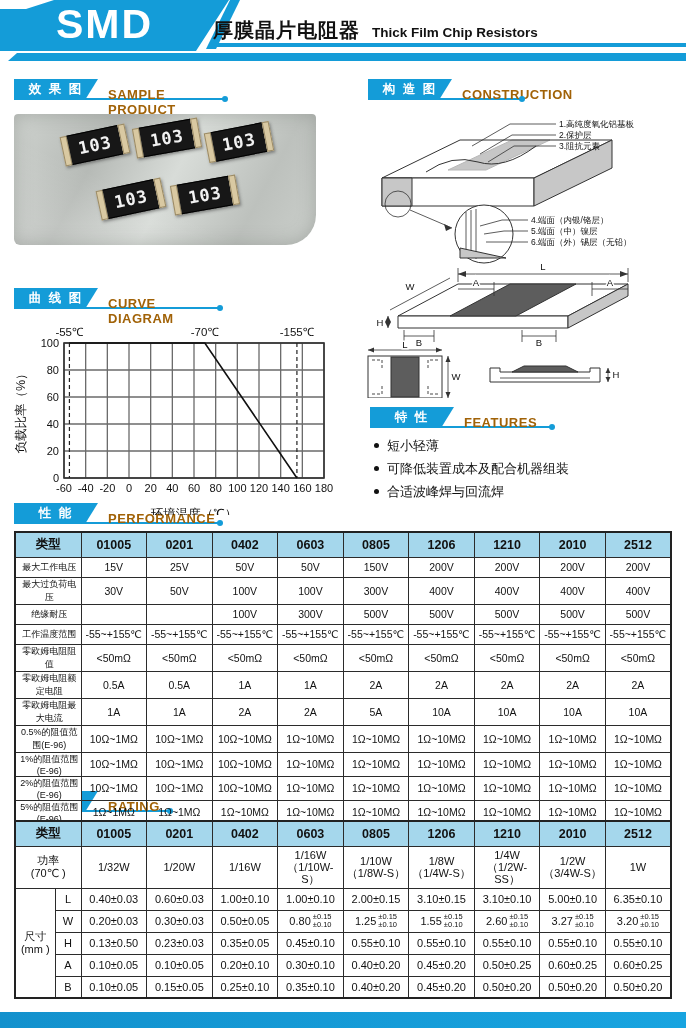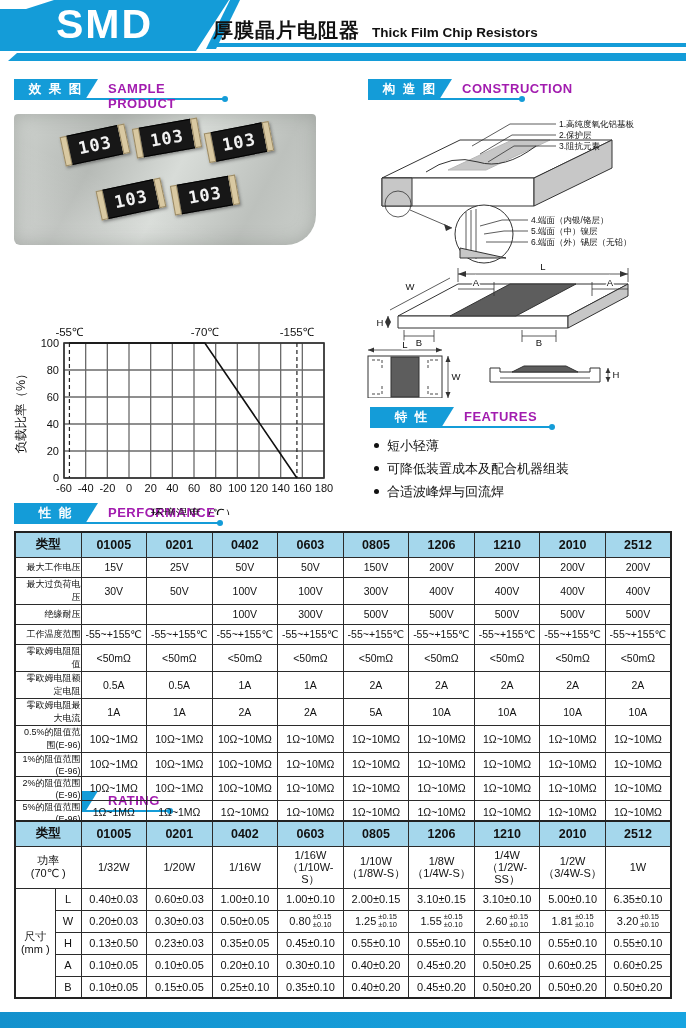--- a/index.html
+++ b/index.html
@@ -22,21 +22,21 @@
   .brand-bar{position:absolute;left:8px;top:53px;right:0;height:8px;background:var(--blue);
     clip-path:polygon(9px 0,100% 0,100% 100%,0 100%);}
   .title-cn{position:absolute;left:213px;top:17px;font-size:20px;font-weight:bold;color:#111;letter-spacing:1px;}
   .title-en{position:absolute;left:372px;top:25px;font-size:13.5px;font-weight:bold;color:#111;}
 
   
   .sec-head{position:absolute;height:21px;border-bottom:2px solid var(--blue);}
   .sec-tab{position:absolute;left:0;top:0;height:21px;width:84px;background:var(--blue);
     clip-path:polygon(0 0,100% 0,calc(100% - 13px) 100%,0 100%);
     color:#fff;font-size:12.5px;font-weight:bold;line-height:21px;text-align:center;letter-spacing:2px;}
-  .sec-en{position:absolute;left:94px;top:2px;font-size:13px;font-weight:bold;color:#a21caf;letter-spacing:.5px;}
+  .sec-en{position:absolute;left:94px;top:8px;font-size:13px;font-weight:bold;color:#a16207;letter-spacing:.5px;}
   .sec-dot{position:absolute;right:-3px;bottom:-4px;width:6px;height:6px;border-radius:50%;background:var(--blue);}
 
   
   .photo{position:absolute;left:14px;top:114px;width:302px;height:131px;border-radius:4px 4px 30px 6px;
     background:
       linear-gradient(25deg,rgba(255,255,255,.25) 0%,rgba(255,255,255,0) 40%),
       linear-gradient(118deg,#cfd3cf 0%,#b6bab6 28%,#d8dcd8 52%,#bdc1bd 78%,#cbcfcb 100%);
     box-shadow:inset 0 0 18px rgba(120,125,120,.45);}
   .chip{position:absolute;width:66px;height:30px;display:flex;box-shadow:1px 2px 3px rgba(60,60,60,.5);}
   .chip .term{width:7px;background:#d9c9a2;border:1px solid #9a8a66;}
@@ -70,21 +70,21 @@
   .thin{stroke:#333;stroke-width:.8;fill:none;}
   .dashed{stroke:#333;stroke-width:.9;stroke-dasharray:3 2;fill:none;}
 
   
   .tablewrap{position:absolute;}
   table.dt{border-collapse:collapse;width:100%;table-layout:fixed;border:2px solid #222;}
   table.dt th,table.dt td{border:1px solid #2b2b2b;text-align:center;vertical-align:middle;
     font-family:"Liberation Sans","DejaVu Sans",sans-serif;overflow:hidden;}
   table.dt tr.head th{background:var(--tblhead);font-size:12.5px;font-weight:bold;height:25px;color:#111;}
   table.dt td{font-size:10.5px;height:20px;color:#111;}
-  table.dt th.rowlbl{font-size:9px;font-weight:normal;text-align:right;padding-left:2px;background:#fff;color:#111;}
+  table.dt th.rowlbl{font-size:9px;font-weight:normal;text-align:center;padding-left:2px;background:#fff;color:#111;}
   table.rt td{font-size:11px;height:22px;line-height:12px;}
   table.rt th.rowlbl{font-size:11px;text-align:center;padding-left:0;line-height:13px;}
   table.rt th.subkey{font-size:11px;font-weight:normal;background:#fff;color:#111;}
   .tol{display:inline-flex;align-items:center;justify-content:center;gap:2px;text-align:center;}
   .stack{display:inline-flex;flex-direction:column;font-size:7.5px;line-height:8px;}
   .stack i{font-style:normal;}
 
   
   .footer-bar{position:absolute;left:0;right:0;top:1012px;height:16px;
     background:linear-gradient(90deg,#1391cd,#18a4e0);}
@@ -106,20 +106,25 @@
   </header>
 
   <div class="sec-head" style="left:14px;top:79px;width:211px">
     <span class="sec-tab">效 果 图</span>
     <span class="sec-en">SAMPLE PRODUCT</span>
     <span class="sec-dot"></span>
   </div>
   <div class="sec-head" style="left:368px;top:79px;width:154px">
     <span class="sec-tab">构 造 图</span>
     <span class="sec-en">CONSTRUCTION</span>
+    <span class="sec-dot"></span>
+  </div>
+  <div class="sec-head" style="left:14px;top:288px;width:206px">
+    <span class="sec-tab">曲 线 图</span>
+    <span class="sec-en">CURVE DIAGRAM</span>
     <span class="sec-dot"></span>
   </div>
   <div class="sec-head" style="left:14px;top:503px;width:206px">
     <span class="sec-tab">性  能</span>
     <span class="sec-en">PERFORMANCE</span>
     <span class="sec-dot"></span>
   </div>
   <div class="sec-head" style="left:370px;top:407px;width:182px">
     <span class="sec-tab">特  性</span>
     <span class="sec-en">FEATURES</span>
@@ -565,21 +570,21 @@
                 </span>
               </span></td>
             <td><span class="tol">
                 <span>2.60</span>
                 <span class="stack">
                   <i>±0.15</i>
                   <i>±0.10</i>
                 </span>
               </span></td>
             <td><span class="tol">
-                <span>1.81</span>
+                <span>3.27</span>
                 <span class="stack">
                   <i>±0.15</i>
                   <i>±0.10</i>
                 </span>
               </span></td>
             <td><span class="tol">
                 <span>3.20</span>
                 <span class="stack">
                   <i>±0.15</i>
                   <i>±0.10</i>

